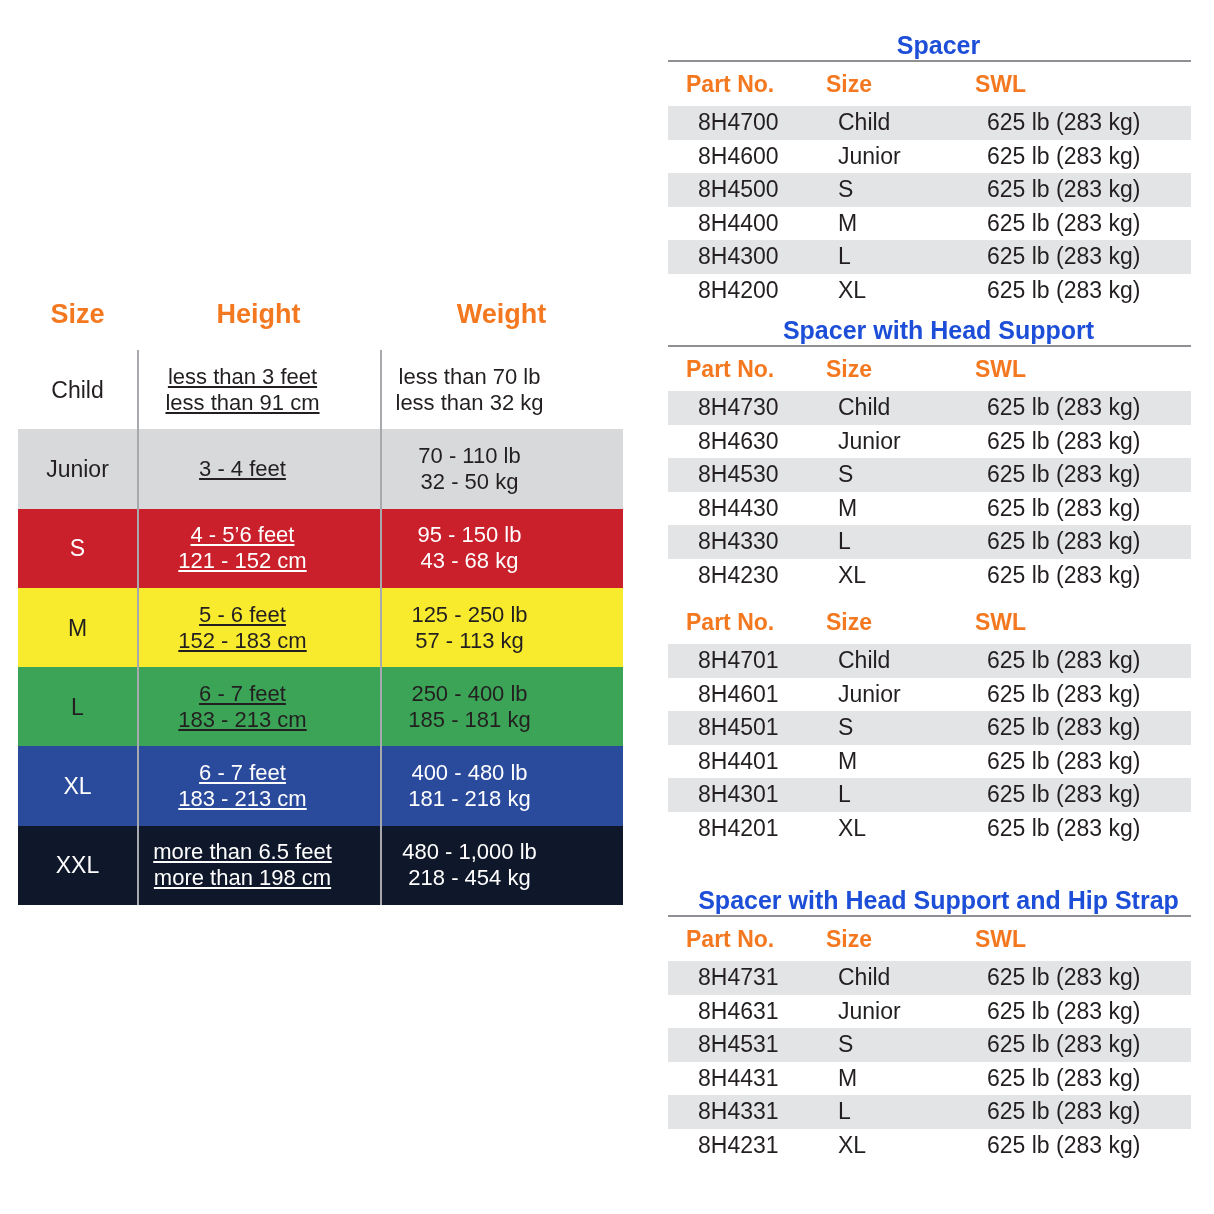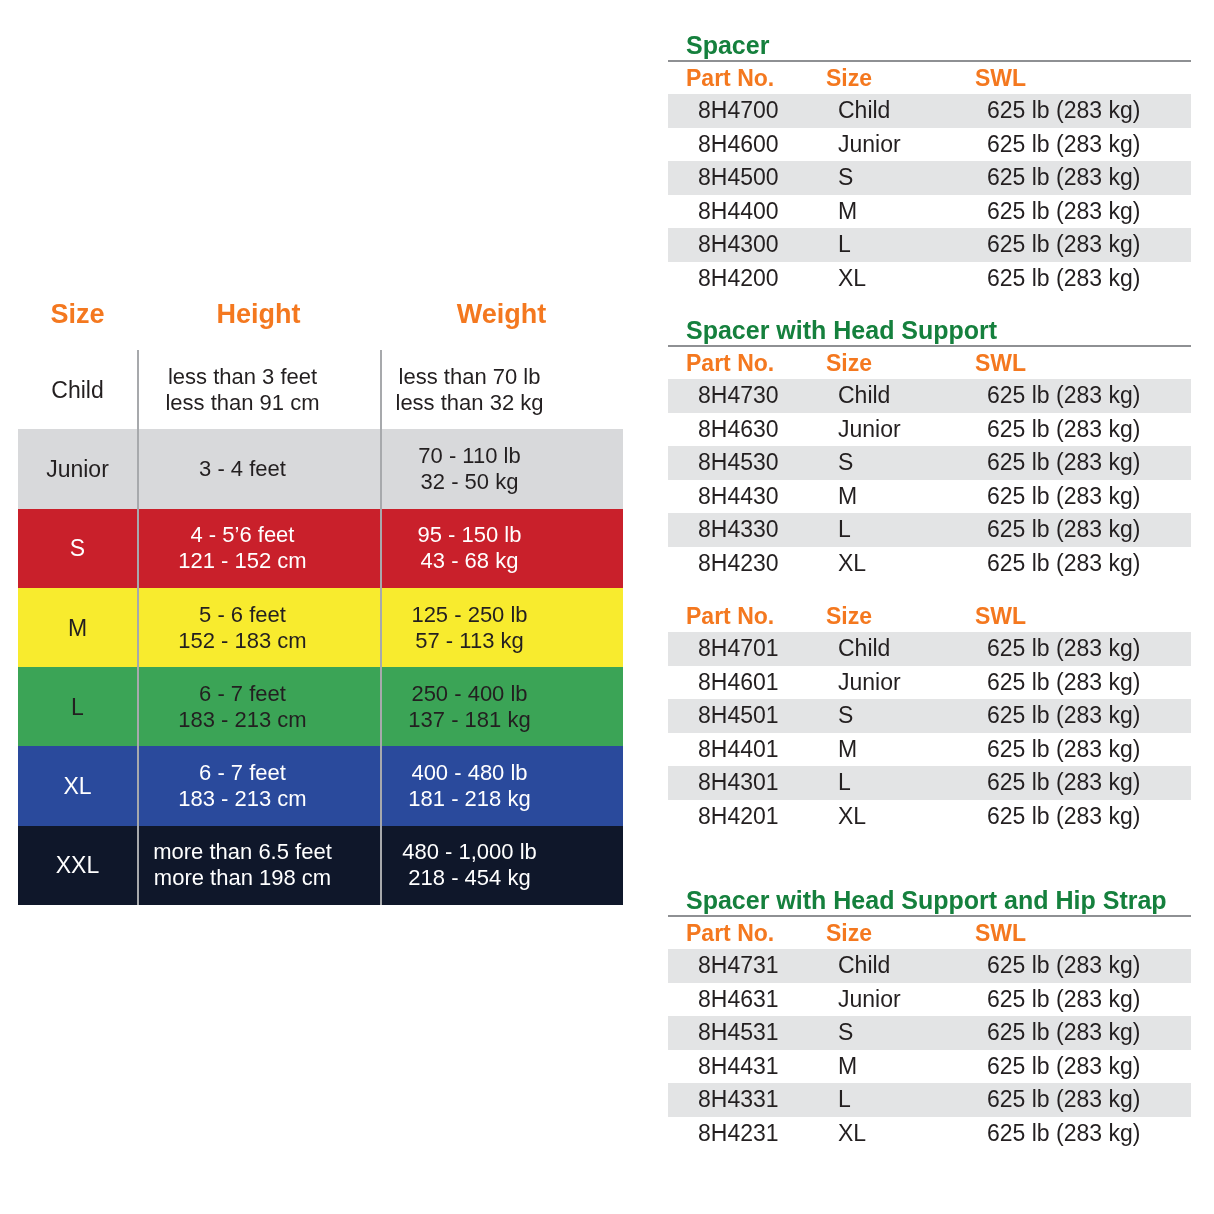--- a/index.html
+++ b/index.html
@@ -46,21 +46,21 @@
     display: flex;
     height: 79.3px;
     align-items: center;
   }
   .sc-col {
     text-align: center;
     font-size: 22px;
     line-height: 26px;
   }
   .sc-col.size { width: 119px; font-size: 23px; }
-  .sc-col.mid  { width: 211px; }
+  .sc-col.mid  { width: 211px; text-decoration: underline; }
   .sc-col.last { width: 243px; }
 
   .sc-divider {
     position: absolute;
     top: 0;
     width: 2px;
     height: 100%;
     background: #A7A9AC;
     z-index: 5;
   }
@@ -73,26 +73,27 @@
     left: 668px;
     top: 0;
     width: 523px;
   }
   .part-table { position: absolute; left: 0; width: 523px; }
   .pt-title {
     font-weight: 700;
     font-size: 25px;
     line-height: 30px;
     padding-left: 18px;
-    color: #15803d;
+    color: #1d4ed8;
     border-bottom: 2px solid #8E9093;
+    text-align: center;
   }
   .pt-header {
     display: flex;
-    height: 32px;
+    height: 44px;
     align-items: center;
     padding-left: 18px;
     font-weight: 700;
     font-size: 23px;
     color: #F4781F;
   }
   .pt-header .h1 { width: 140px; }
   .pt-header .h2 { width: 149px; }
   .pt-header .h3 { flex: 1; }
   .pt-row {
@@ -165,21 +166,21 @@
           </div>
         </div>
         <div class="size-row" style="background: rgb(59, 164, 86); color: rgb(35, 31, 32);">
           <div class="sc-col size">L</div>
           <div class="sc-col mid">
             <div>6 - 7 feet</div>
             <div>183 - 213 cm</div>
           </div>
           <div class="sc-col last">
             <div>250 - 400 lb</div>
-            <div>137 - 181 kg</div>
+            <div>185 - 181 kg</div>
           </div>
         </div>
         <div class="size-row" style="background: rgb(42, 74, 156); color: rgb(255, 255, 255);">
           <div class="sc-col size">XL</div>
           <div class="sc-col mid">
             <div>6 - 7 feet</div>
             <div>183 - 213 cm</div>
           </div>
           <div class="sc-col last">
             <div>400 - 480 lb</div>

